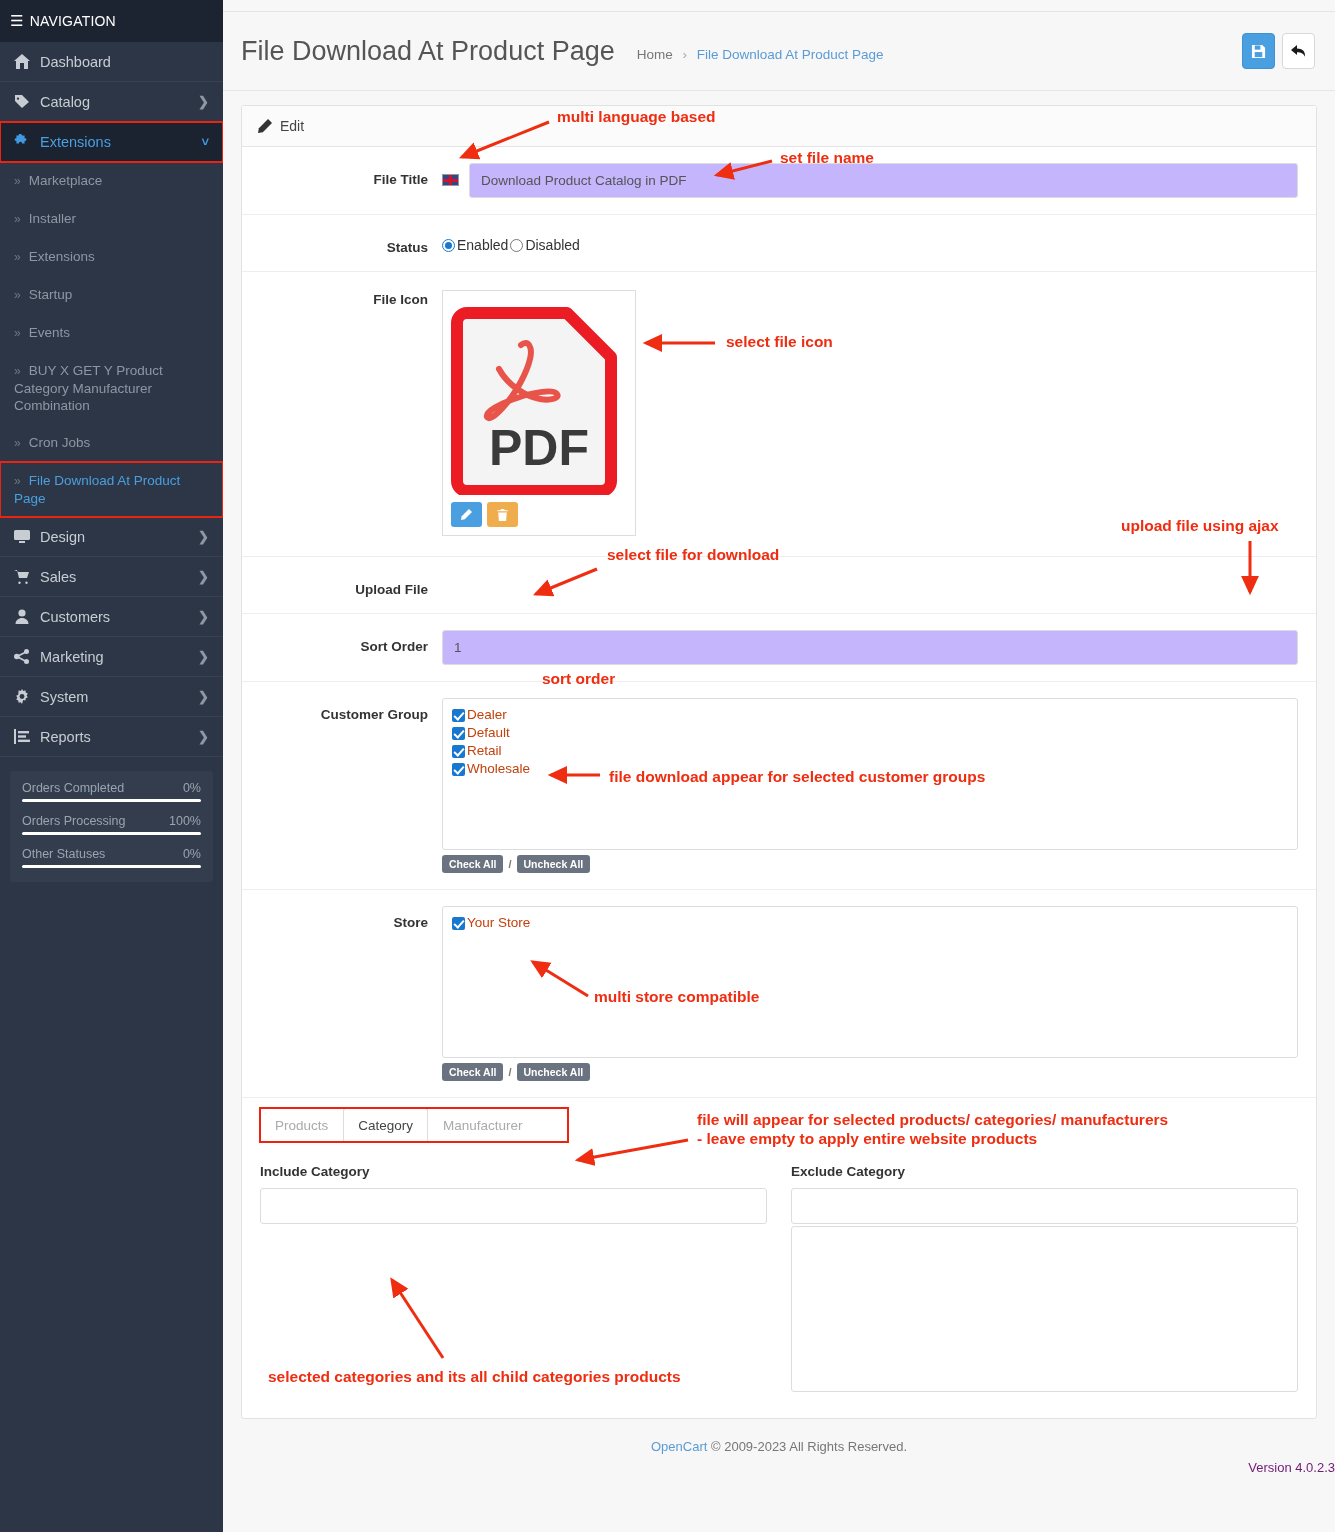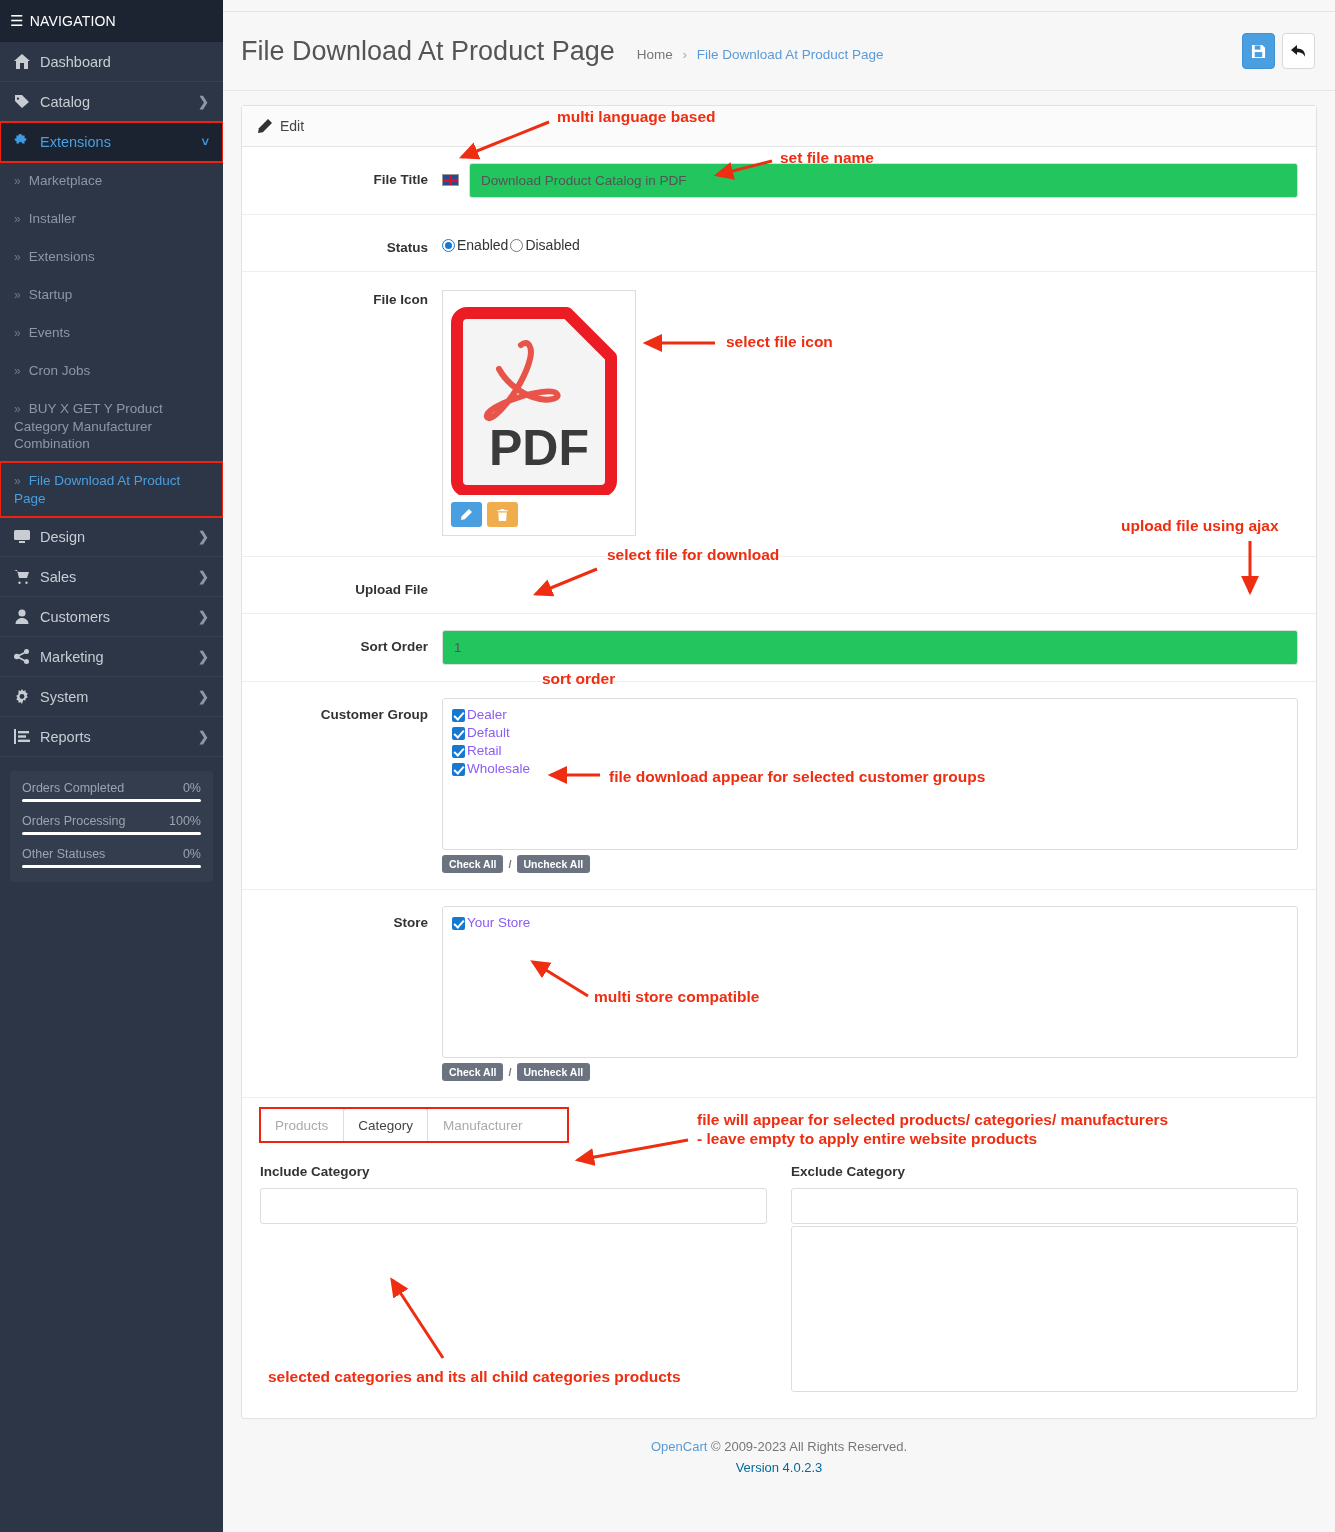--- a/index.html
+++ b/index.html
@@ -101,21 +101,21 @@
   }
   .flabel {
     width:182px; flex:0 0 182px; text-align:right;
     font-size:13.5px; font-weight:bold; color:#333;
     padding-top:9px; padding-right:14px;
   }
   .fctl { flex:1 1 auto; min-width:0; position:relative;}
 
   .inp {
     width:100%; height:35px; border:1px solid #ddd; border-radius:3px;
-    padding:0 11px; font-size:13.5px; color:#555; background:#22c55e;
+    padding:0 11px; font-size:13.5px; color:#555; background:#c4b5fd;
     display:flex; align-items:center;
   }
   .flagwrap { display:flex; align-items:flex-start; gap:10px;}
   .flag {
     width:17px; height:12px; margin-top:11px; flex:0 0 17px;
     background:#2b4a8b; position:relative; overflow:hidden; border:1px solid #999;
   }
   .flag::before{content:"";position:absolute;left:0;top:4px;width:100%;height:3px;background:#d4132b;}
   .flag::after{content:"";position:absolute;left:6px;top:0;width:3px;height:100%;background:#d4132b;}
 
@@ -140,21 +140,21 @@
     flex:0 0 auto; height:35px; background:#4a9fe0; color:#fff;
     border:1px solid #3e92d4; border-left:none;
     border-top-right-radius:3px; border-bottom-right-radius:3px;
     display:flex;align-items:center;gap:5px; padding:0 14px; font-size:13px;
   }
 
   .listbox {
     border:1px solid #ddd; border-radius:3px; background:#fff;
     height:152px; padding:7px 9px; overflow:hidden;
   }
-  .chkline { display:flex; align-items:center; font-size:13.5px; color:#8b5cf6; line-height:18px; margin-bottom:0px;}
+  .chkline { display:flex; align-items:center; font-size:13.5px; color:#c2410c; line-height:18px; margin-bottom:0px;}
   .chk {
     width:13px;height:13px;flex:0 0 13px;border-radius:2px;background:#1878d0;
     display:inline-block;margin-right:2px;position:relative;
   }
   .chk::after{
     content:"";position:absolute;left:4px;top:1px;width:4px;height:8px;
     border:solid #fff;border-width:0 2px 2px 0;transform:rotate(42deg);
   }
   .allbtns { margin-top:5px; display:flex; align-items:center; gap:5px; font-size:11px;}
   .pill { background:#6b7280; color:#fff; border-radius:3px; padding:3px 7px; font-weight:bold; font-size:10.5px;}
@@ -178,21 +178,21 @@
   .resultbox.tall { height:166px; margin-top:2px;}
   .resrow {
     display:flex; align-items:center; justify-content:space-between;
     padding:7px 8px 7px 9px; border-bottom:1px solid #e8e8e8; font-size:13px; color:#444;
   }
   .xbtn { width:27px;height:25px;border-radius:3px;background:#e74c3c;display:flex;align-items:center;justify-content:center;}
   .xdot { width:9px;height:9px;border-radius:50%;background:#fde9e7;}
 
   #footer { text-align:center; font-size:13px; color:#777; padding:20px 0 10px 0;}
   #footer a { color:#5b9bd5; text-decoration:none;}
-  #footer .ver { margin-top:6px; color:#0369a1;}
+  #footer .ver { margin-top:6px; color:#701a75;text-align:right;}
 
   
   .anno {
     position:absolute; color:#ee2d11; font-weight:bold;
     font-size:15.5px; line-height:19px; white-space:pre;
     pointer-events:none;
   }
   #anno-layer { position:absolute; left:0; top:0; width:1335px; height:1532px; pointer-events:none;}
   #anno-svg { position:absolute; left:0; top:0; }
 </style>
@@ -234,22 +234,22 @@
     <span class="nlabel">Extensions</span>
     <span class="caret">˅</span>
   </div>
 
   <div class="subnav">
     <a class="sub-item"><span class="chev">»</span><span>Marketplace</span></a>
     <a class="sub-item"><span class="chev">»</span><span>Installer</span></a>
     <a class="sub-item"><span class="chev">»</span><span>Extensions</span></a>
     <a class="sub-item"><span class="chev">»</span><span>Startup</span></a>
     <a class="sub-item"><span class="chev">»</span><span>Events</span></a>
+    <a class="sub-item"><span class="chev">»</span><span>BUY X GET Y Product Category Manufacturer Combination</span></a>
     <a class="sub-item"><span class="chev">»</span><span>Cron Jobs</span></a>
-    <a class="sub-item"><span class="chev">»</span><span>BUY X GET Y Product Category Manufacturer Combination</span></a>
     <a class="sub-item link redbox"><span class="chev">»</span><span>File Download At Product Page</span></a>
   </div>
 
   <div class="nav-item">
     <span class="nic">
       <svg width="16" height="15" viewBox="0 0 16 15">
           <rect x="0" y="1" width="16" height="10" rx="1.5" fill="#c8cdd4"></rect>
           <rect x="5" y="12" width="6" height="2" fill="#c8cdd4"></rect>
         </svg>
     </span>

